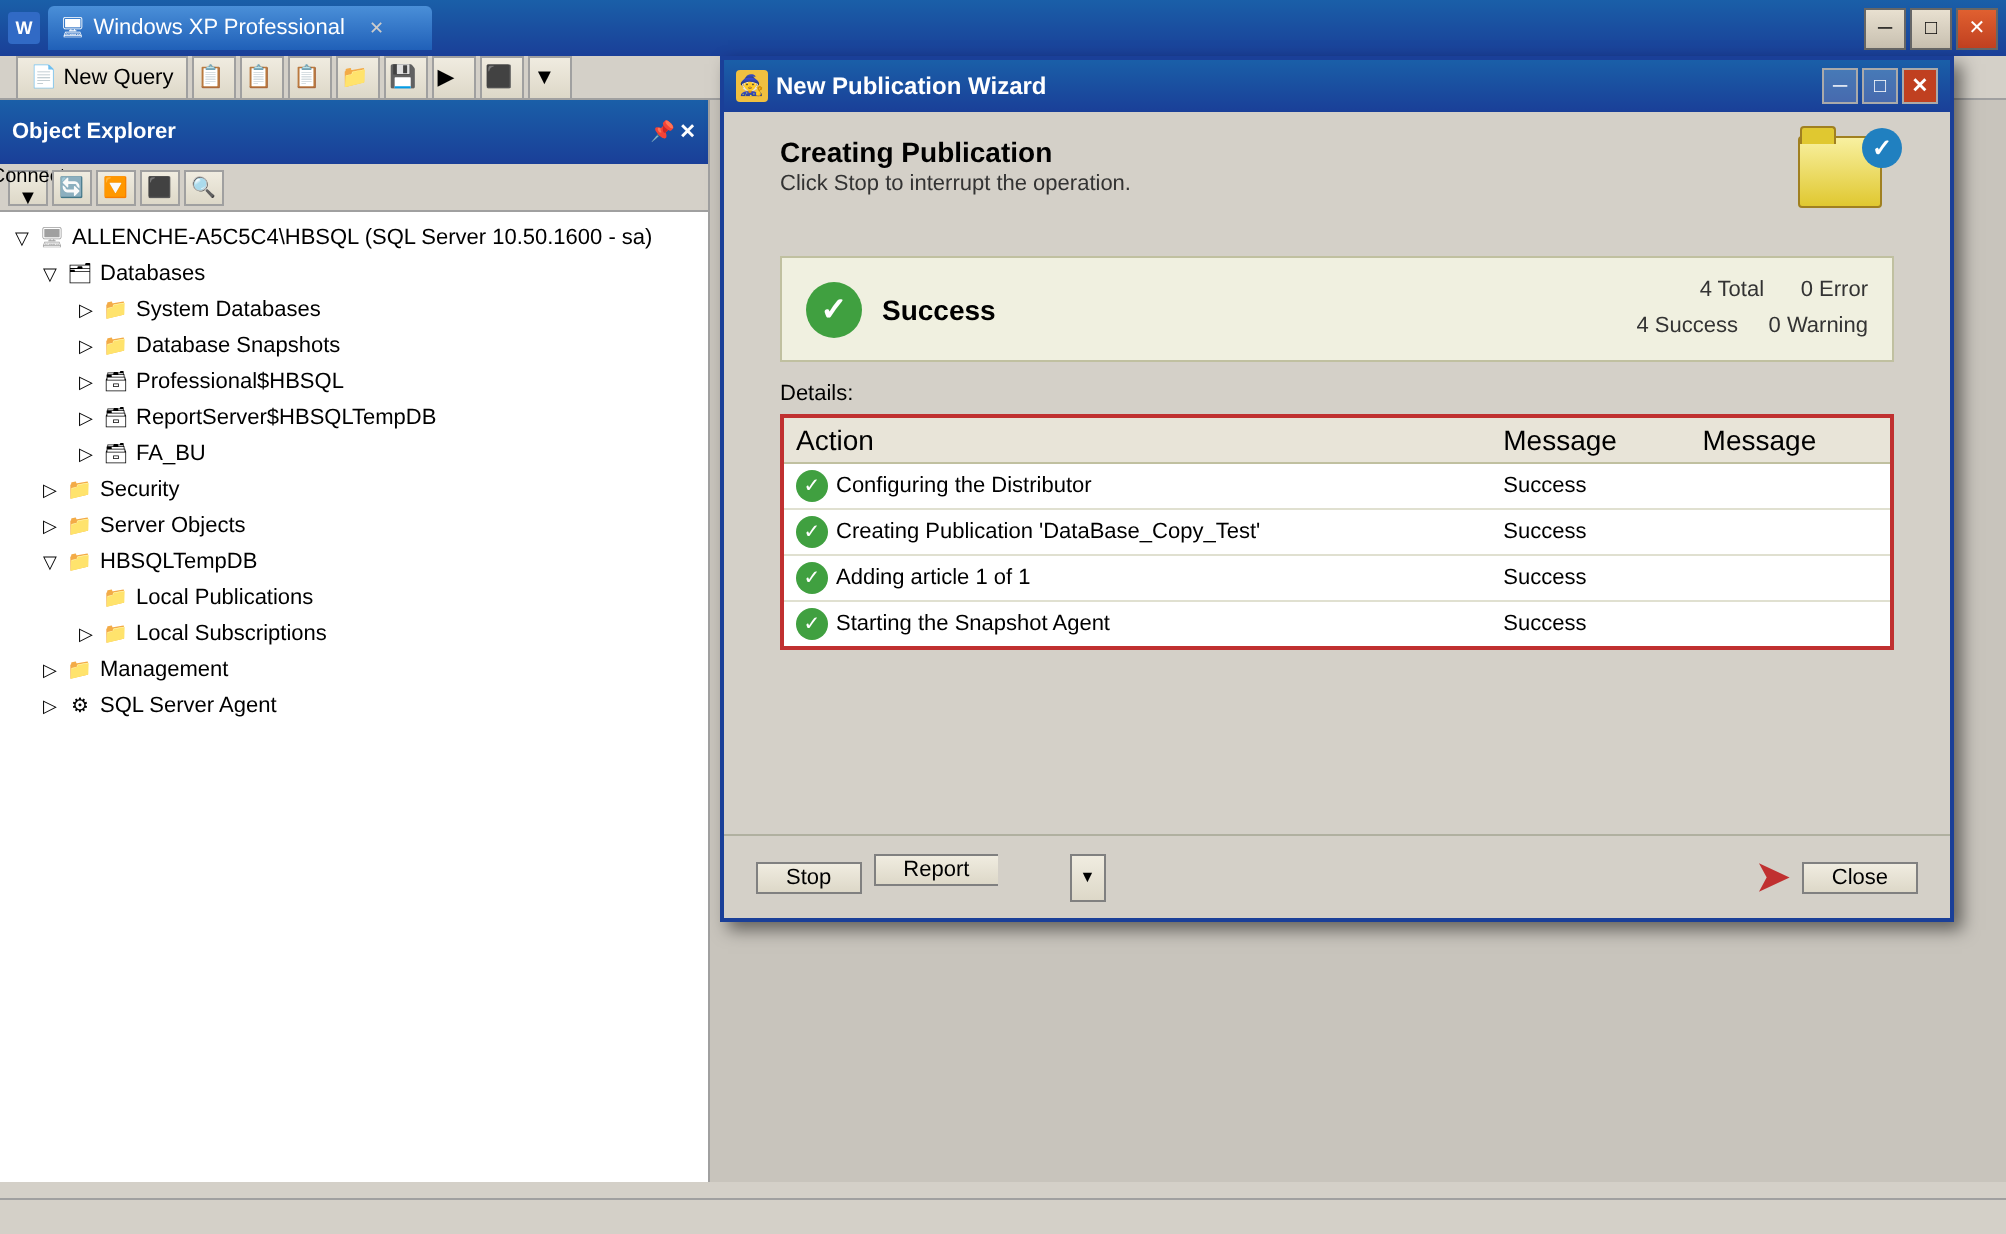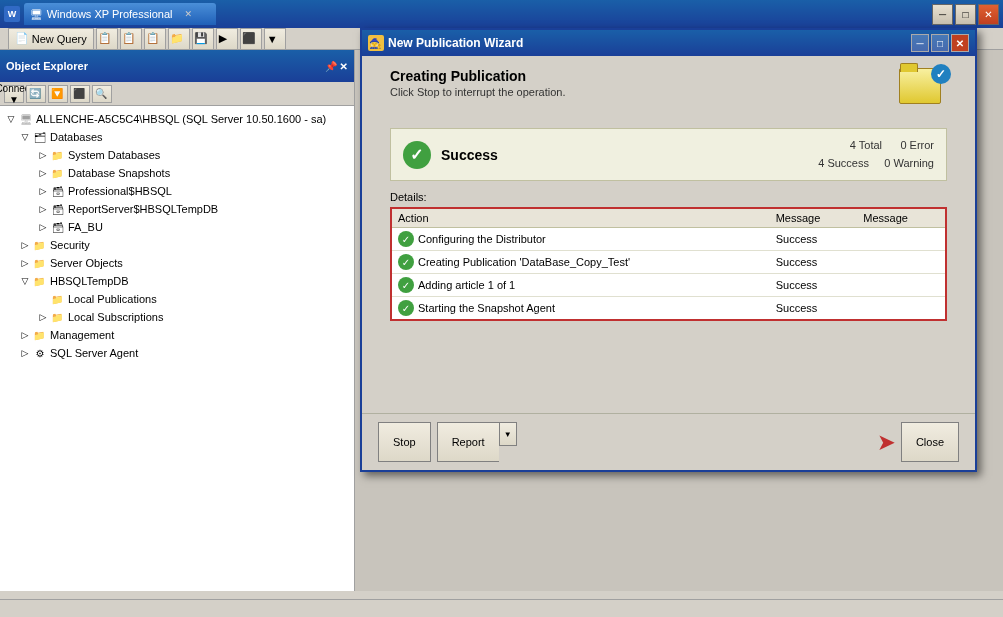--- a/index.html
+++ b/index.html
@@ -148,21 +148,21 @@
     .success-stats { font-size: 11px; color: #333; text-align: right; line-height: 1.6; }
 
     
     .details-label { font-size: 11px; margin-bottom: 4px; }
     .details-table-wrapper {
       border: 2px solid #c03030; background: white; overflow: hidden;
     }
     .details-table { width: 100%; border-collapse: collapse; font-size: 11px; }
     .details-table th {
       background: #e8e4d8; border-bottom: 1px solid #c0c0a0;
-      padding: 3px 6px; text-align: left; font-weight: normal; font-size: 11px;
+      padding: 3px 6px; text-align: left; font-weight: normal; font-size: 14px;
     }
     .details-table td { padding: 3px 6px; border-bottom: 1px solid #e0e0d0; }
     .details-table tr:last-child td { border-bottom: none; }
     .row-icon {
       width: 16px; height: 16px; background: #40a040;
       border-radius: 50%; display: inline-flex; align-items: center;
       justify-content: center; color: white; font-size: 10px; margin-right: 4px;
     }
     .action-cell { display: flex; align-items: center; }
 
@@ -171,26 +171,26 @@
 
     
     .dialog-footer {
       padding: 8px 16px; display: flex; justify-content: space-between;
       align-items: center; border-top: 1px solid #b0b0a0;
     }
     .footer-left { display: flex; gap: 6px; align-items: center; }
     .footer-right { display: flex; gap: 6px; align-items: center; }
 
     .btn {
-      height: 40px; padding: 2px 14px;
+      height: 16px; padding: 2px 14px;
       background: linear-gradient(to bottom, #f0ece0, #ddd8c8);
       border: 1px solid #808080; font-size: 11px; cursor: pointer;
       display: flex; align-items: center; gap: 2px;
     }
-    .btn-split { display: flex; }
+    .btn-split { display: flex; gap: 36px; }
     .btn-split .btn-main { border-right: none; }
     .btn-split .btn-arrow {
       width: 18px; height: 24px; background: linear-gradient(to bottom, #f0ece0, #ddd8c8);
       border: 1px solid #808080; display: flex; align-items: center; justify-content: center;
       font-size: 8px; cursor: pointer;
     }
 
     .close-arrow {
       display: flex; align-items: center; gap: 6px;
     }

